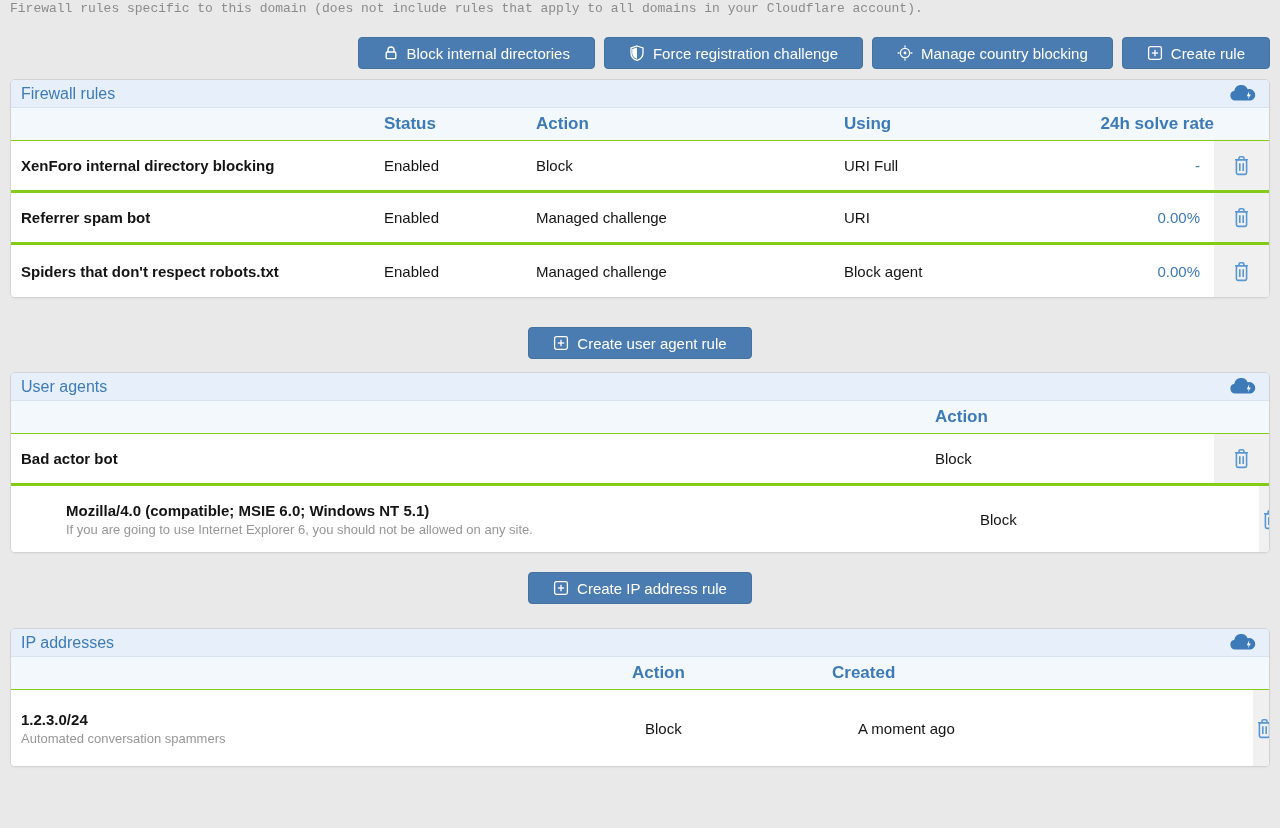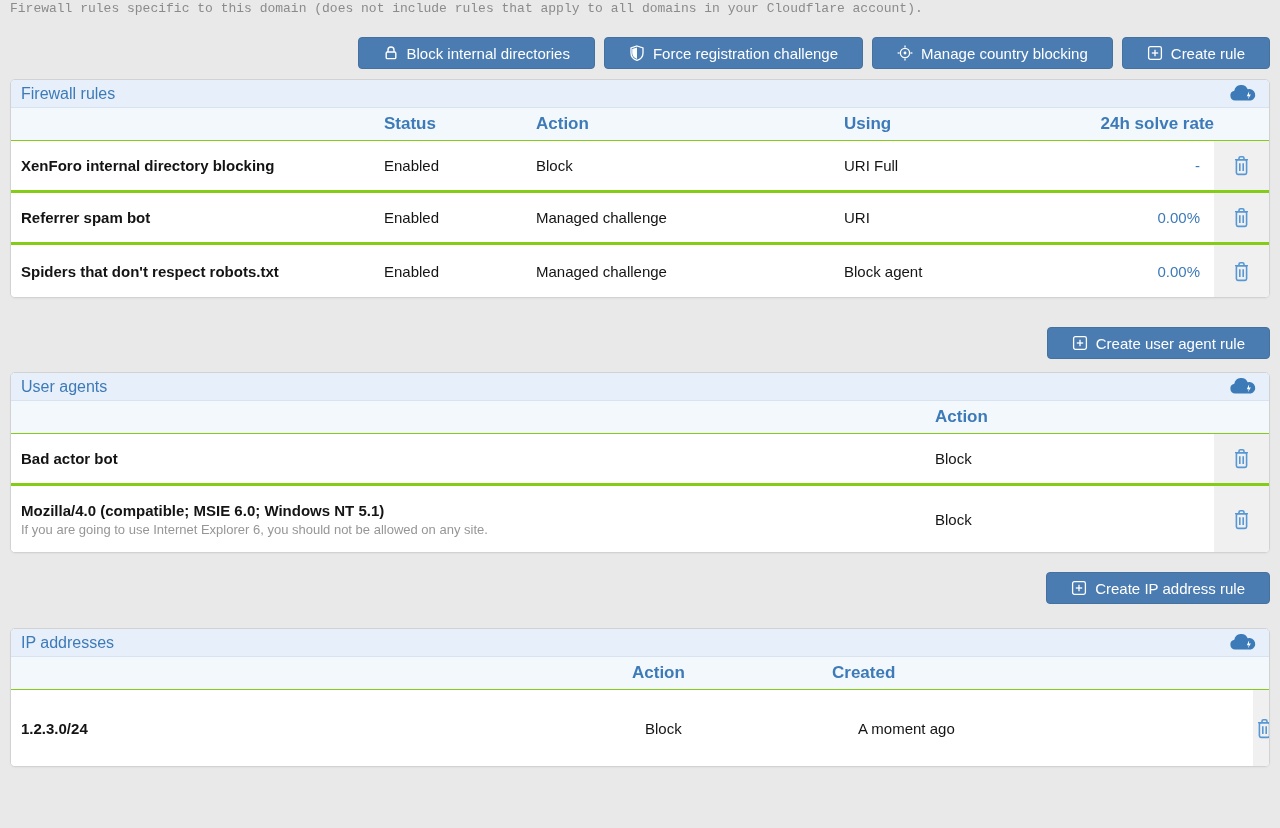--- a/index.html
+++ b/index.html
@@ -91,40 +91,40 @@
     font-size: 13px;
     color: #969696;
     margin-top: 3px;
   }
   .cell.rate { text-align: right; padding-right: 14px; color: #3d7ab8; }
   .cell.rate.link { cursor: pointer; }
   .cols .cell { padding: 6px 0; }
   .cols .cell.name { font-weight: bold; }
 
   .row-h52 { min-height: 52px; }
-  .row-h66 { min-height: 66px; }
+  .row-h66 { min-height: 66px; padding-left: 45px; }
   .row-h76 { min-height: 76px; gap: 13px; }
 
   .del-cell {
     align-self: stretch;
     background: #f0f0f0;
     display: flex;
     align-items: center;
     justify-content: center;
   }
   .cols .del-cell { background: transparent; }
   .del-btn {
     background: none;
     border: none;
     padding: 2px;
     cursor: pointer;
     line-height: 0;
   }
 
-  .btn-row { display: flex; justify-content: flex-end; }
+  .btn-row { display: flex; justify-content: center; }
   .btn-row.first { margin: 29px 0 13px; }
   .btn-row.second { margin: 19px 0 24px; }
 </style>
 </head>
 <body>
 
 <div class="page">
 
   <p class="desc">Firewall rules specific to this domain (does not include rules that apply to all domains in your Cloudflare account).</p>
 
@@ -350,20 +350,21 @@
     <div class="cols grid-ip">
       <div class="cell name"></div>
       <div class="cell">Action</div>
       <div class="cell">Created</div>
       <div class="del-cell"></div>
     </div>
 
     <div class="row grid-ip row-h76">
       <div class="cell name">
         <div>1.2.3.0/24</div>
+        <div class="sub">Automated conversation spammers</div>
       </div>
       <div class="cell">Block</div>
       <div class="cell">A moment ago</div>
       <div class="del-cell">
         <button class="del-btn">
           <span>
             <svg width="19" height="21" viewBox="0 0 19 21" fill="none" stroke="#5797d4" stroke-width="1.6">
               <path d="M3 4.8 h13"></path>
               <path d="M7 4.5 v-1.2 a1.6 1.6 0 0 1 1.6 -1.6 h1.8 a1.6 1.6 0 0 1 1.6 1.6 v1.2"></path>
               <rect x="4.4" y="4.8" width="10.2" height="14.6" rx="1.6"></rect>

